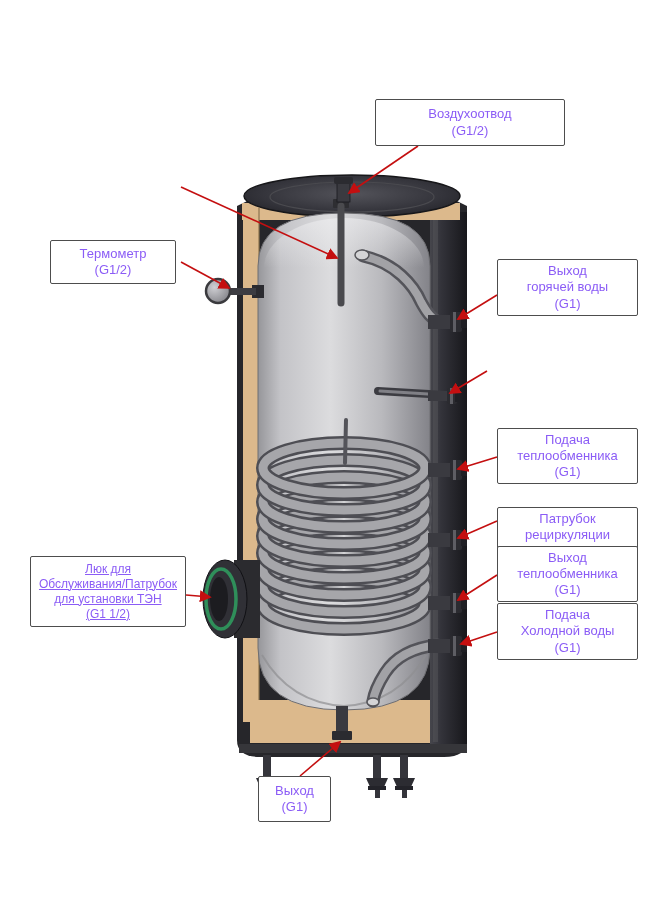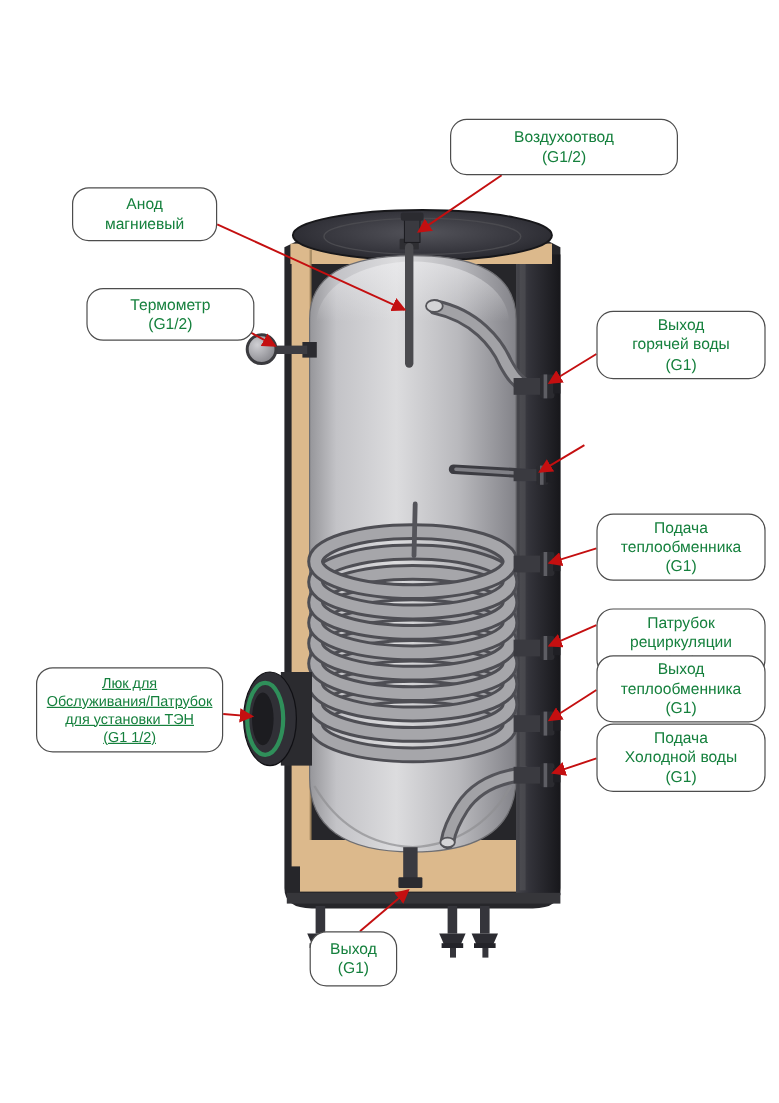--- a/index.html
+++ b/index.html
@@ -3,27 +3,27 @@
 <meta charset="utf-8">
 <style>
   html,body{margin:0;padding:0;background:#fff;}
   .stage{
     position:relative;width:649px;height:919px;background:#ffffff;overflow:hidden;
     font-family:"Liberation Sans",sans-serif;color:#111;
   }
   svg.art{position:absolute;left:0;top:0;width:649px;height:919px;}
   .lbl{
     position:absolute;display:flex;align-items:center;justify-content:center;
-    text-align:center;background:#ffffff;border:1px solid #4d4d4d;border-radius:14px;
+    text-align:center;background:#ffffff;border:1px solid #4d4d4d;border-radius:2px;
     white-space:pre-line;font-size:13px;line-height:1.25;padding:3px 5px;
-    box-sizing:border-box;color:#15803d;
+    box-sizing:border-box;color:#8b5cf6;
   }
   .lbl-air   {left:375px;top:99px; width:190px;height:47px;}
   .lbl-anode {left:60px; top:156px;width:121px;height:45px;}
-  .lbl-therm {left:72px; top:240px;width:140px;height:44px;}
+  .lbl-therm {left:50px; top:240px;width:126px;height:44px;}
   .lbl-hot   {left:497px;top:259px;width:141px;height:57px;}
   .lbl-sleeve{left:487px;top:321px;width:152px;height:65px;font-size:12.5px;}
   .lbl-supply{left:497px;top:428px;width:141px;height:56px;}
   .lbl-recirc{left:497px;top:475px;width:141px;height:57px;margin-top:32px;}
   .lbl-hxout {left:497px;top:546px;width:141px;height:56px;}
   .lbl-cold  {left:497px;top:603px;width:141px;height:57px;}
   .lbl-hatch {left:30px; top:556px;width:156px;height:71px;font-size:12px;text-decoration:underline;}
   .lbl-drain {left:258px;top:776px;width:73px; height:46px;}
 </style>
 </head>
@@ -229,22 +229,20 @@
       <line x1="497" y1="521" x2="458" y2="538" marker-end="url(#arrowR)"></line>
       <line x1="497" y1="575" x2="458" y2="600" marker-end="url(#arrowR)"></line>
       <line x1="497" y1="632" x2="461" y2="644" marker-end="url(#arrowR)"></line>
       <line x1="186" y1="595" x2="210" y2="597" marker-end="url(#arrowR)"></line>
       <line x1="300" y1="776" x2="340" y2="742" marker-end="url(#arrowR)"></line>
     </g>
   </svg>
 
   <div class="lbl lbl-air">Воздухоотвод
 (G1/2)</div>
-  <div class="lbl lbl-anode">Анод
-магниевый</div>
   <div class="lbl lbl-therm">Термометр
 (G1/2)</div>
   <div class="lbl lbl-hot">Выход
 горячей воды
 (G1)</div>
   <div class="lbl lbl-supply">Подача
 теплообменника
 (G1)</div>
   <div class="lbl lbl-recirc">Патрубок
 рециркуляции

